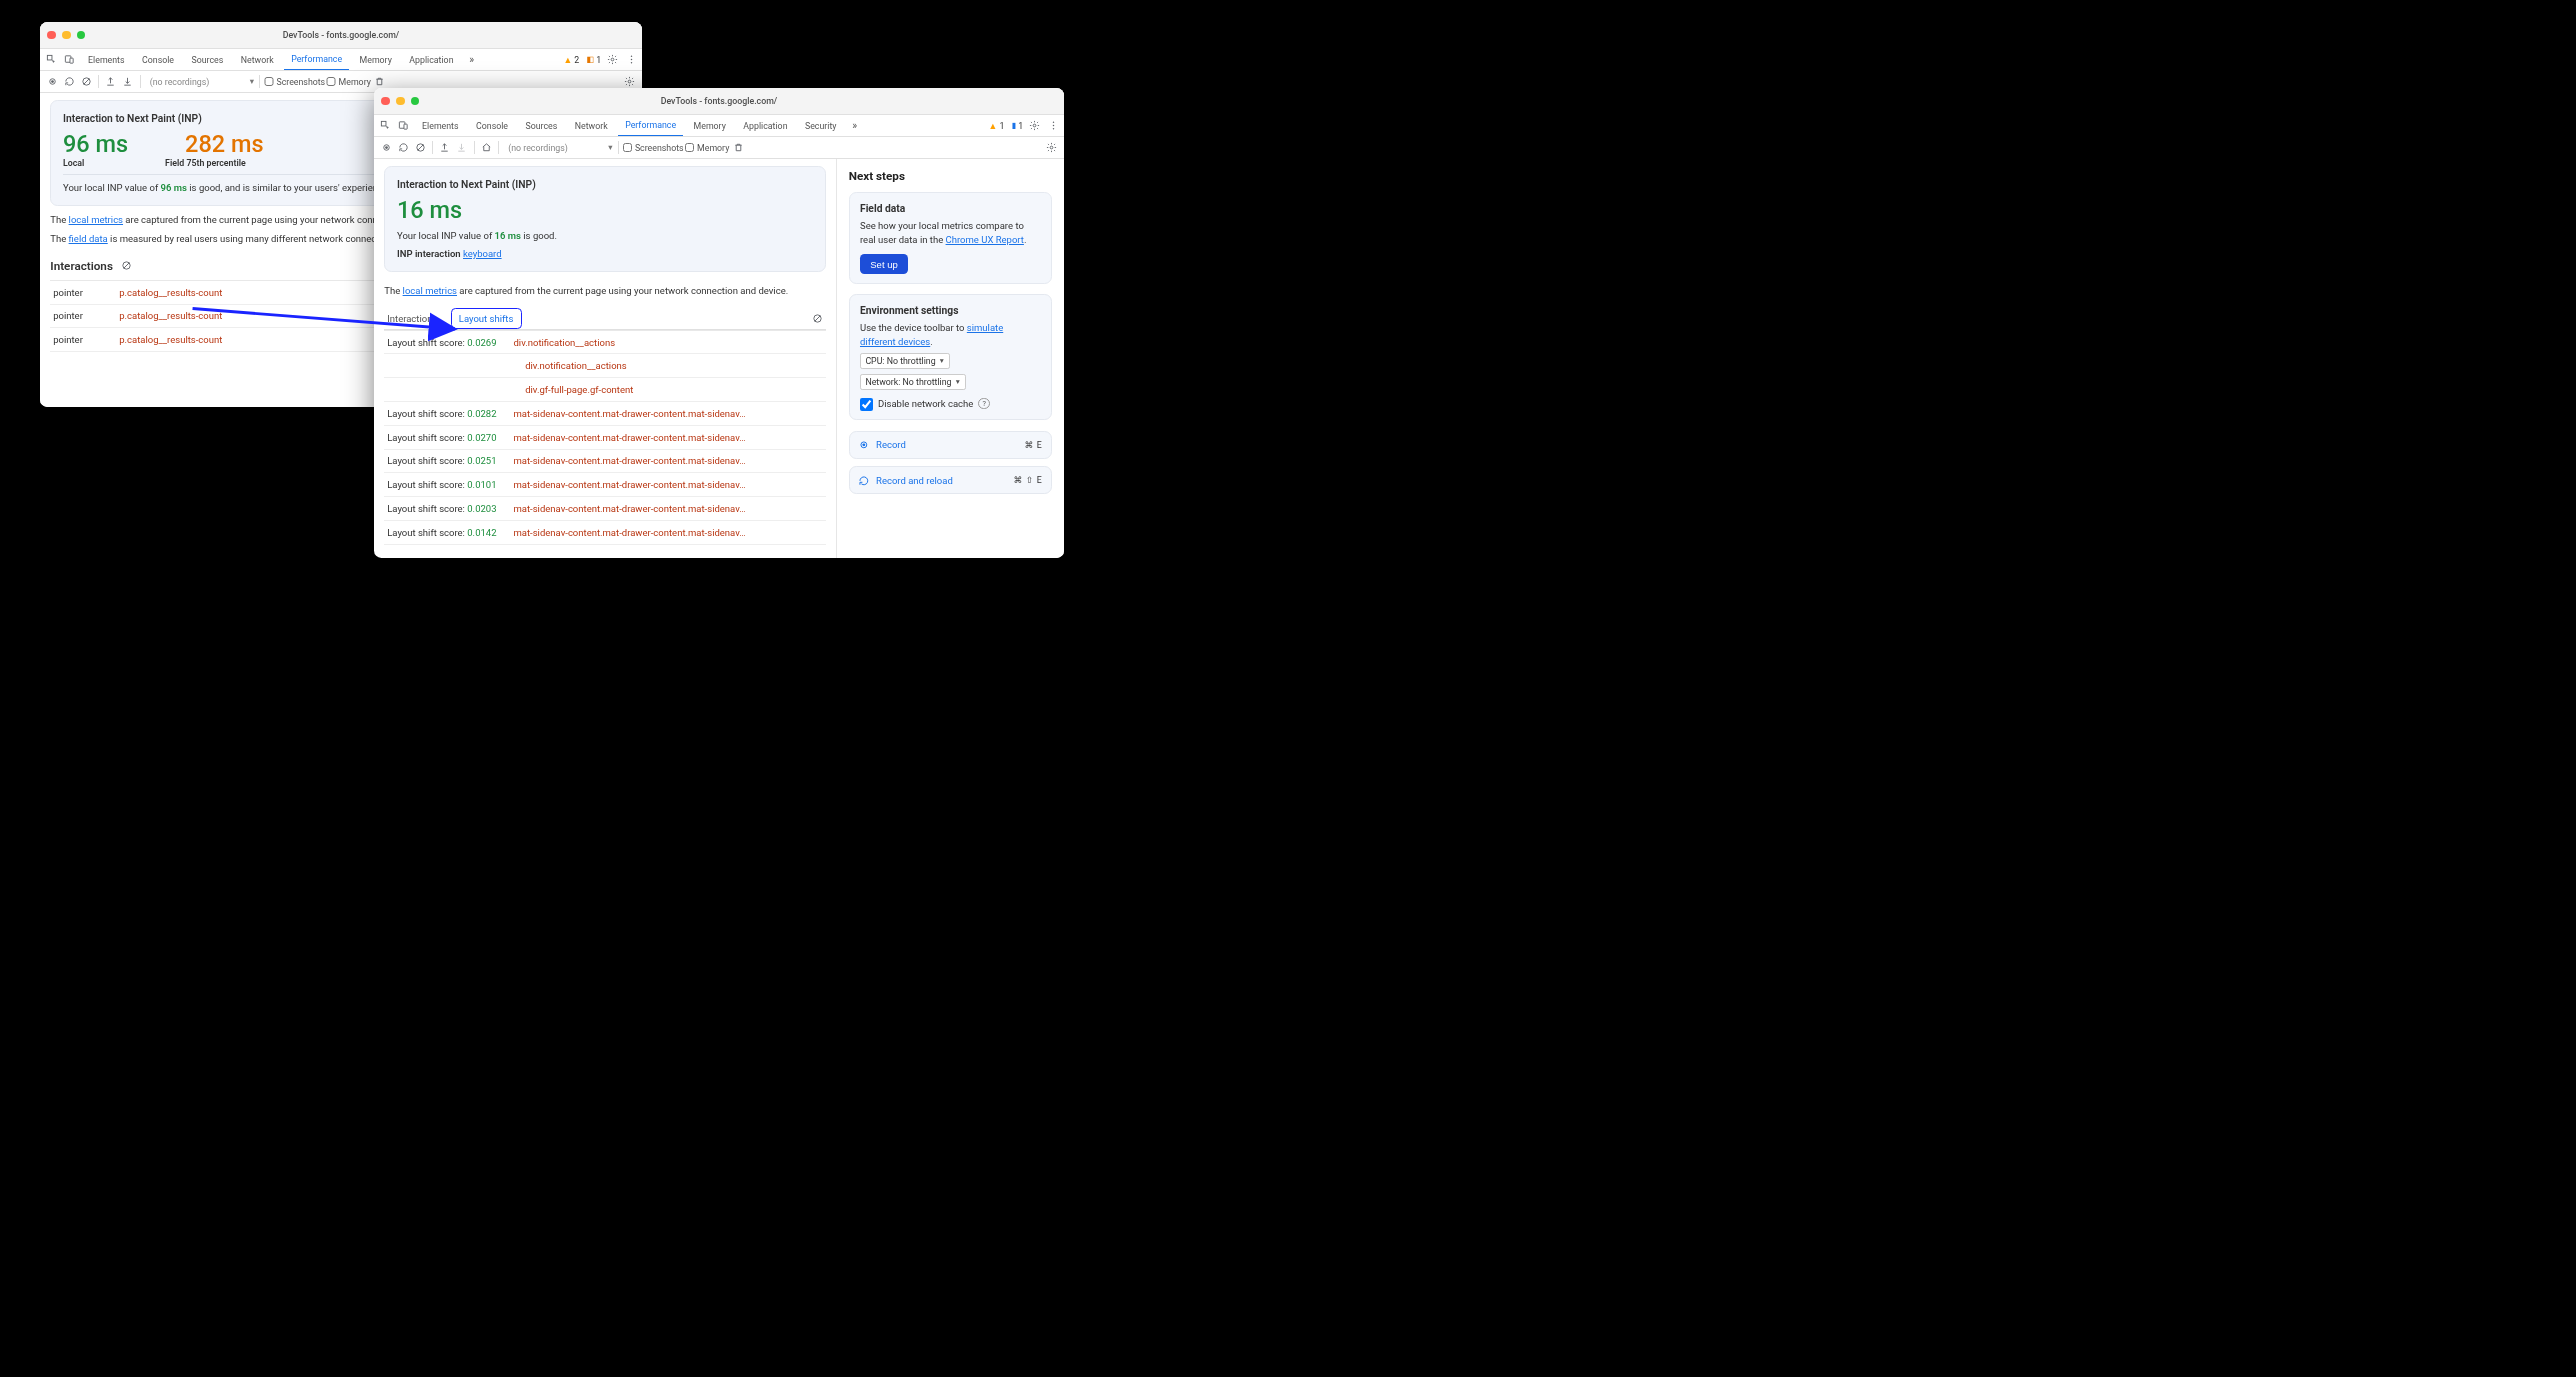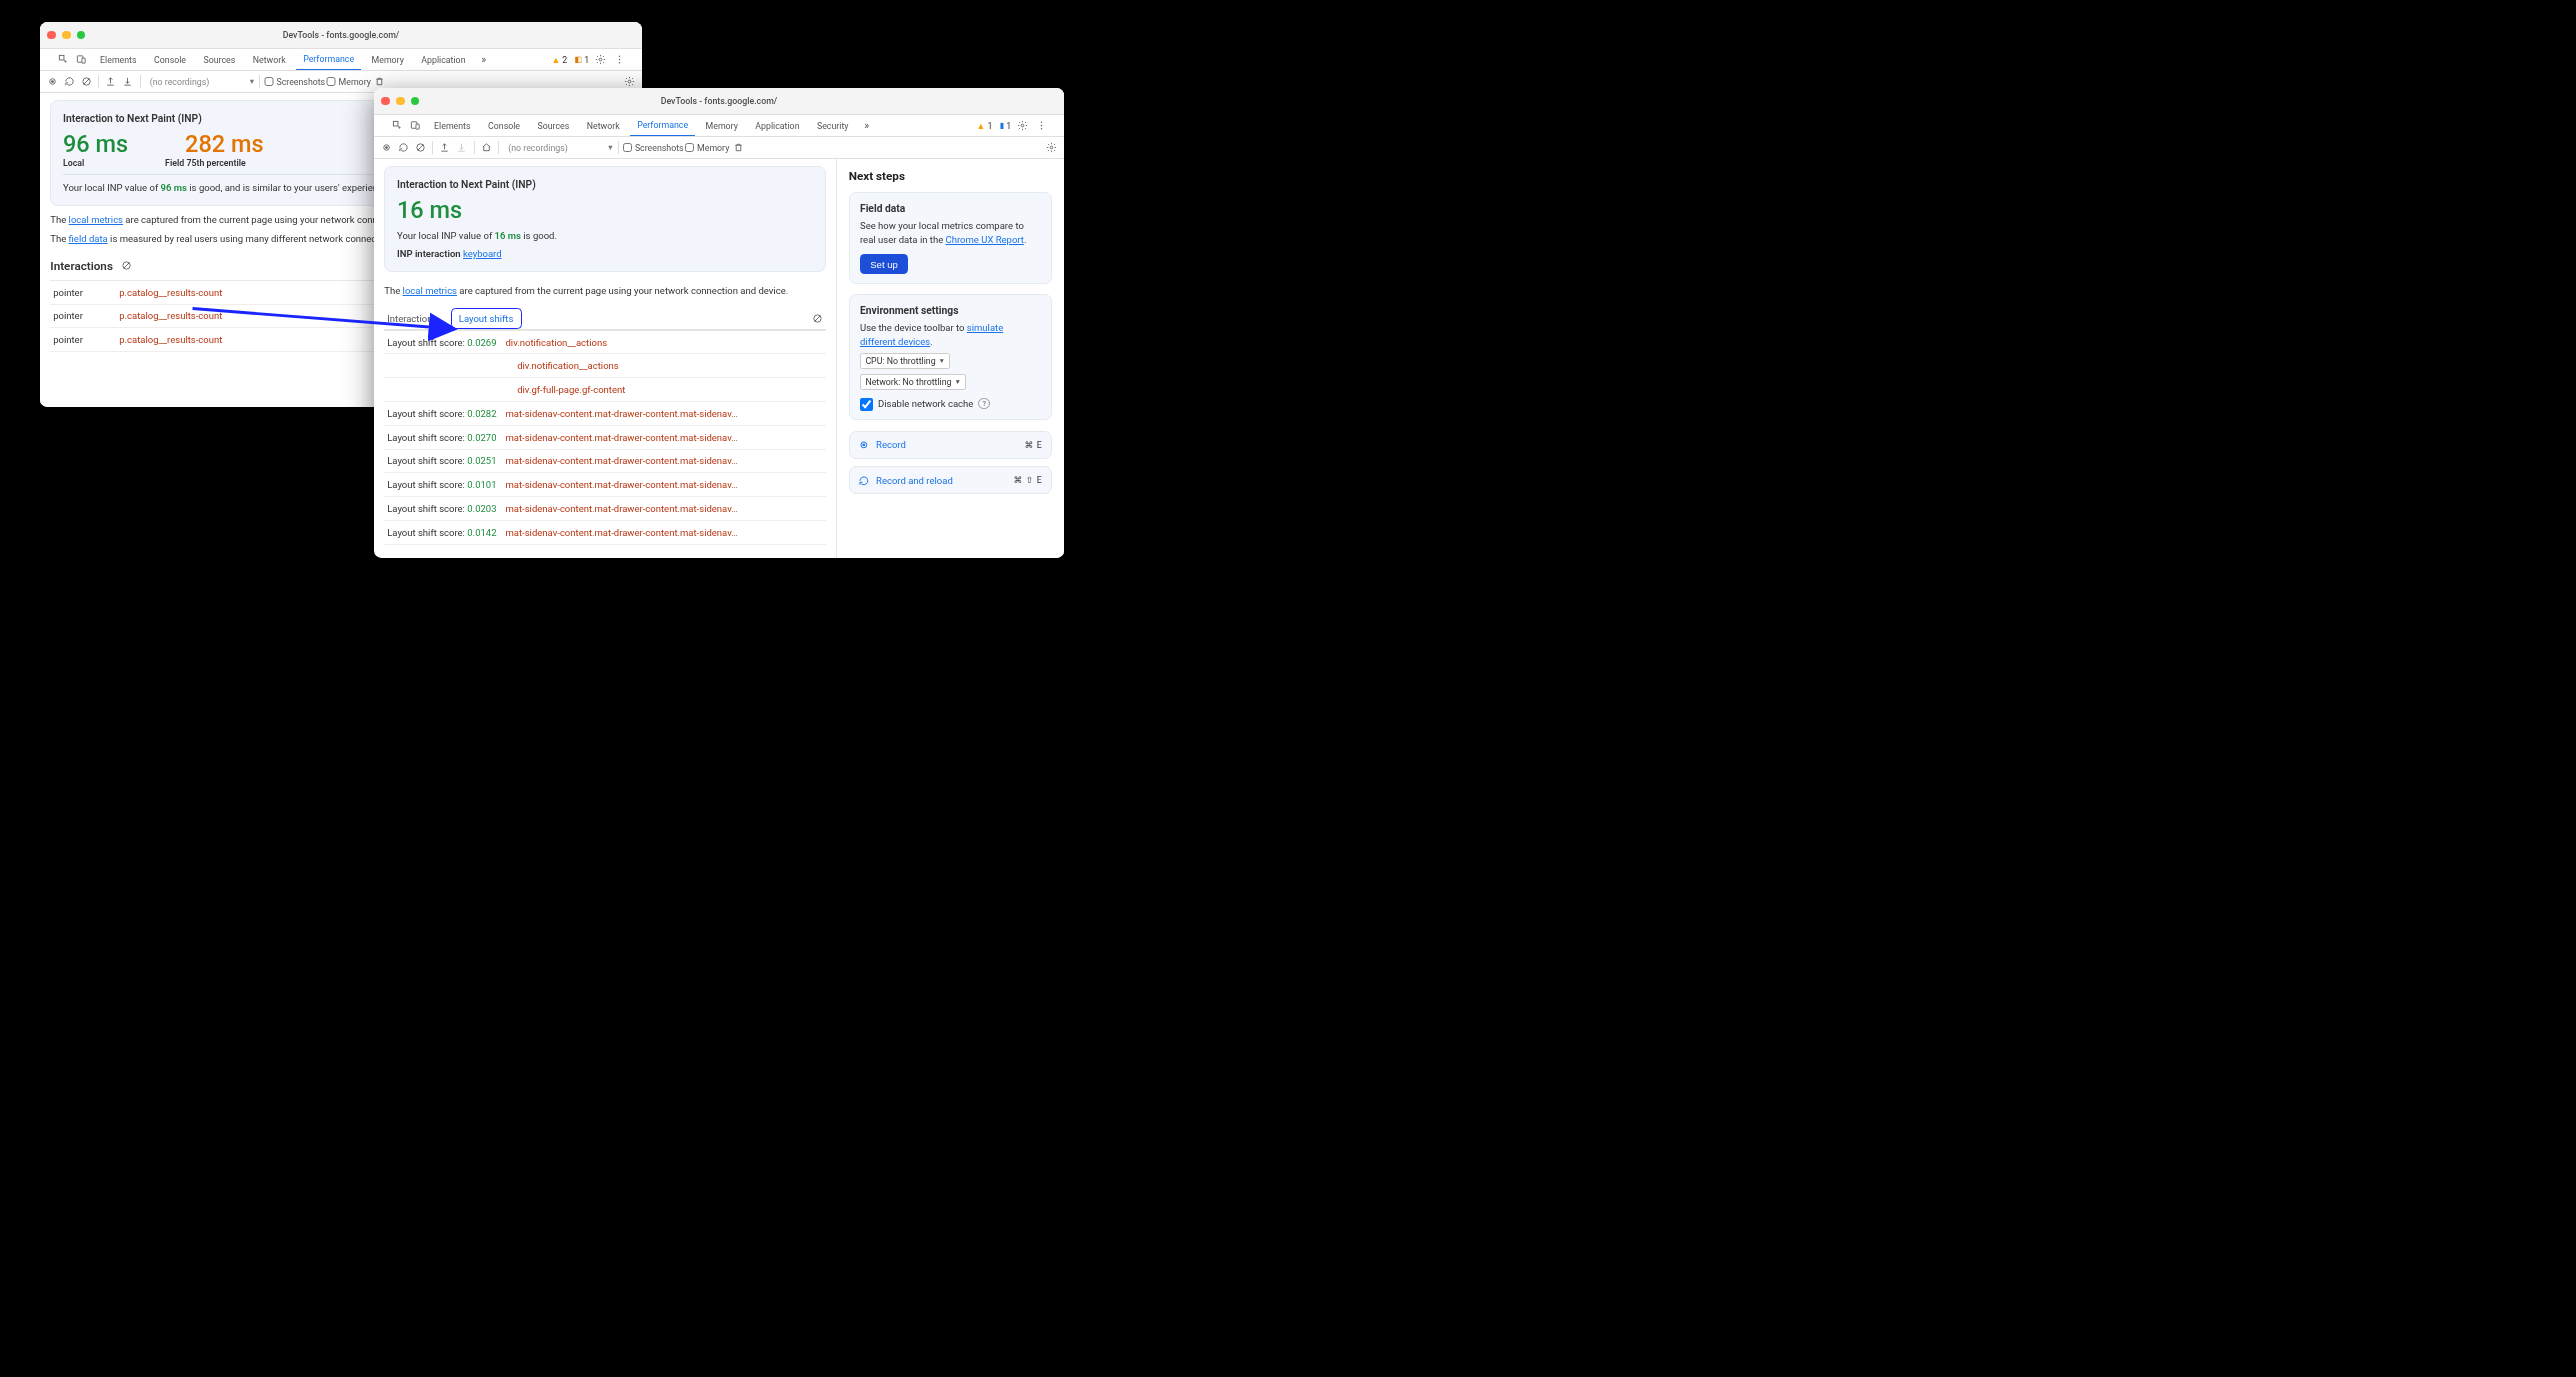--- a/index.html
+++ b/index.html
@@ -36,21 +36,21 @@
   .dot.red { background: #ff5f57; }
   .dot.yellow { background: #febc2e; }
   .dot.green { background: #28c840; }
   .title { flex:1; text-align:center; font-size: 8.8px; color:#4d4d4d; font-weight: 500;}
   .tabbar {
     display: flex;
     align-items: center;
     border-bottom: 0.7px solid #e0e0e0;
     background: #fff;
     height: 22px;
-    padding: 0 15px;
+    padding: 0 3px;
     gap: 2.9px;
   }
   .tabbar .tab {
     padding: 0 7.3px;
     height: 100%;
     display: flex;
     align-items: center;
     font-size: 8.8px;
     color: #555;
     cursor: pointer;
@@ -119,21 +119,21 @@
   .trow { display:flex; align-items:center; padding:5.9px 2.9px; border-bottom:0.7px solid #eee; font-size:9.5px;}
   .trow .c1 { width: 66px; color:#333;}
   .trow .c2 { flex:1; color:#b83612;}
   .trow .c3 { width:44px; text-align:right; color:#1e8e3e;}
   .trow .score-label { color:#333; }
   .trow .score-val { color:#1e8e3e; }
   .subtabs { display:flex; align-items:center; gap:10.3px; border-bottom:0.7px solid #e0e0e0; padding-bottom:0; margin-top:5.9px;}
   .subtab { padding:4.4px 2.9px; font-size:9.5px; color:#555; cursor:pointer;}
   .subtab.boxed { border:1.5px solid #1a24ff; border-radius:4.4px; color:#1a73e8; padding:3.7px 7.3px;}
   .subtabs .spacer { flex:1;}
-  .ls-rows .trow .c1 { width:auto; margin-right:9px;}
+  .ls-rows .trow .c1 { width:auto; margin-right:17px;}
   .ls-rows .trow .c2 { flex:1; overflow:hidden; white-space:nowrap; text-overflow:ellipsis;}
   .right-panel {
     width: 228px;
     border-left:0.7px solid #e6e6e6;
     padding: 10.3px 11.7px;
     background:#fff;
     overflow:auto;
   }
   .right-panel h2 { font-size:11.7px; font-weight:700; margin-bottom:8.8px; color:#222;}
   .rp-card {

